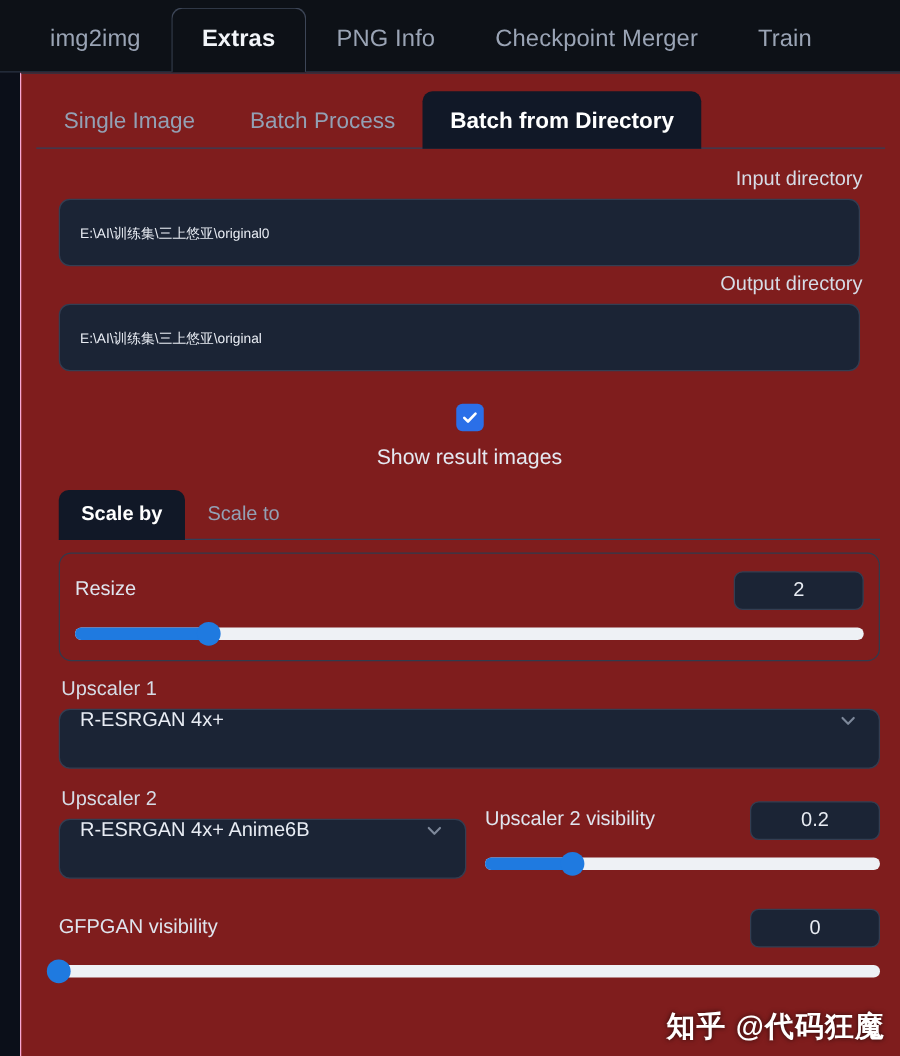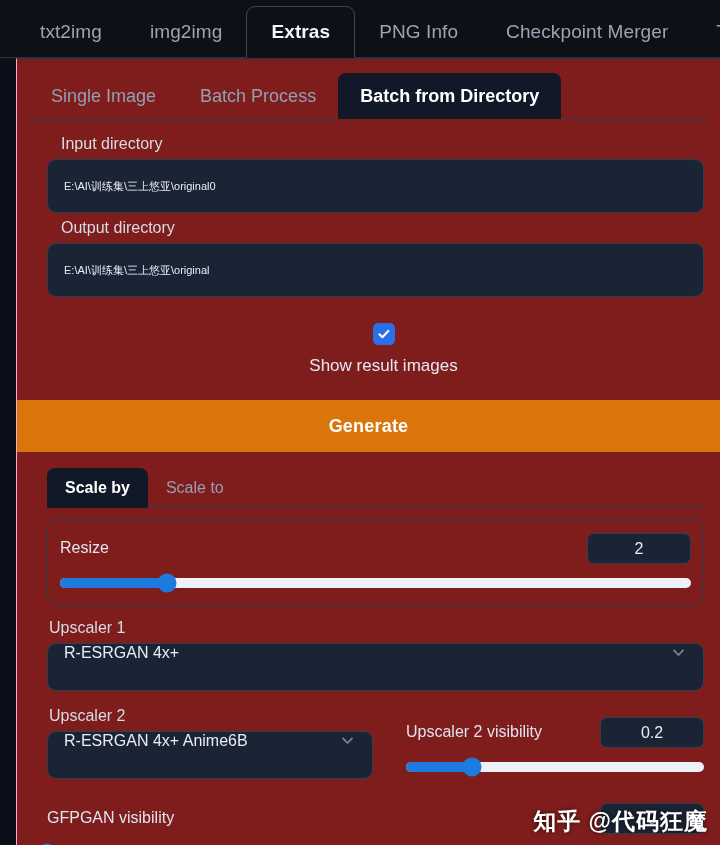--- a/index.html
+++ b/index.html
@@ -106,21 +106,22 @@
   .stab.active {
     color: #ffffff;
     font-weight: 600;
     background: #111827;
     border-radius: 8px 8px 0 0;
     z-index: 4;
   }
 
   
   .form {
-    padding: 10px 14px 0 30px;
+    padding: 10px 30px 0 30px;
+    text-align: right;
   }
   .field-label {
     font-size: 16px;
     color: #d6dce6;
     margin: 6px 0 6px 14px;
     display: block;
   }
   .textbox {
     height: 54px;
     border: 1px solid #333e52;
@@ -275,21 +276,21 @@
     justify-content: space-between;
     padding: 0 16px;
     font-size: 16px;
     color: #e8ecf3;
     cursor: pointer;
   }
   .chev { color: #7d889a; flex: none; display: block; }
 
   .twocol {
     display: flex;
-    gap: 33px;
+    gap: 15px;
     align-items: flex-start;
   }
 
   
   .watermark {
     position: absolute;
     right: 12px;
     bottom: 8px;
     font-size: 23px;
     color: #ffffff;
@@ -299,21 +300,20 @@
     white-space: nowrap;
     pointer-events: none;
   }
 </style>
 </head>
 <body>
 
 <div id="app">
 
   <div class="topbar">
-    <button class="ttab">txt2img</button>
     <button class="ttab">img2img</button>
     <button class="ttab active">Extras</button>
     <button class="ttab">PNG Info</button>
     <button class="ttab">Checkpoint Merger</button>
     <button class="ttab">Train</button>
   </div>
 
   <div class="panel">
 
     
@@ -335,21 +335,20 @@
         <span class="cbox">
           <svg width="14" height="14" viewBox="0 0 14 14" aria-hidden="true">
             <path d="M2.4 7.3 L5.4 10.2 L11.4 3.9" fill="none" stroke="#ffffff" stroke-width="2.1" stroke-linecap="round" stroke-linejoin="round"></path>
           </svg>
         </span>
         <span class="lbl">Show result images</span>
       </div>
     </div>
 
     
-    <button class="generate">Generate</button>
 
     
     <div class="scalebar">
       <button class="sctab active">Scale by</button>
       <button class="sctab">Scale to</button>
     </div>
 
     
     <div class="group" style="margin-top:10px;">
       <div class="sliderblock">

